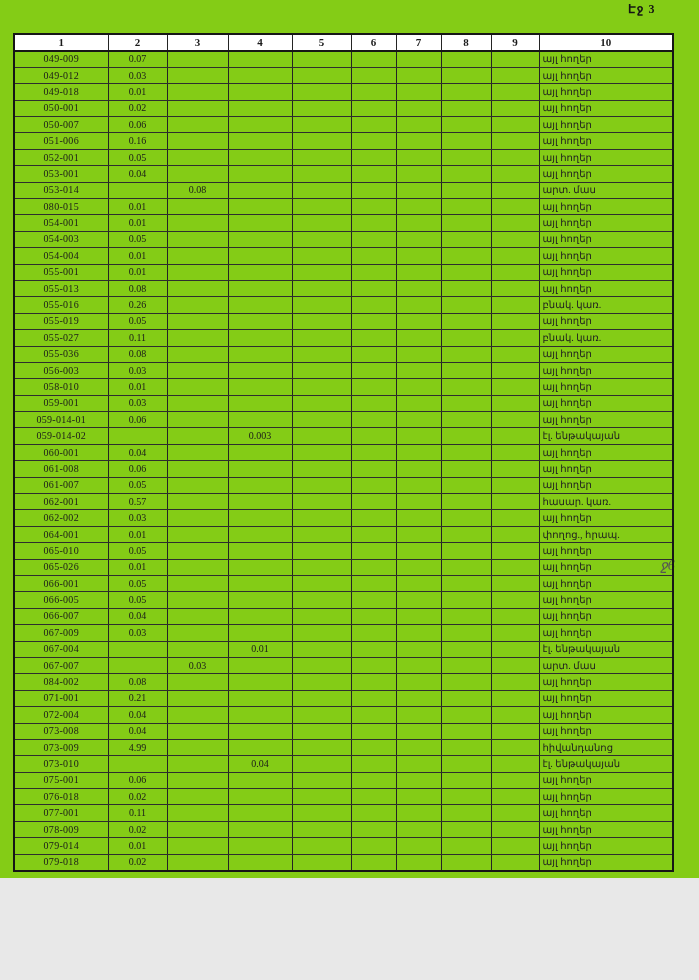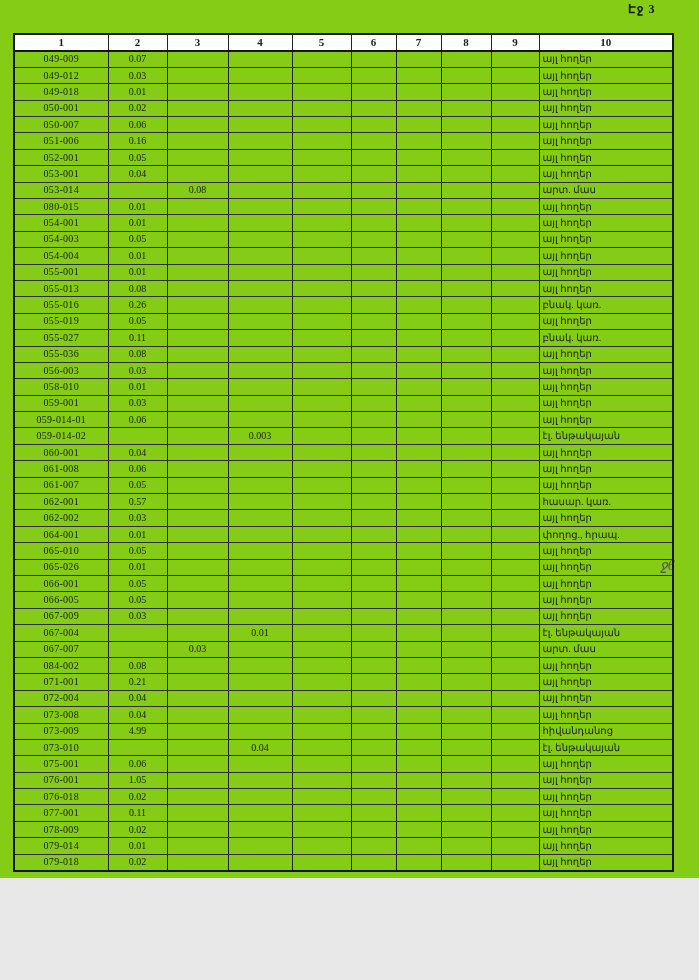--- a/index.html
+++ b/index.html
@@ -489,20 +489,32 @@
           <td class="c-num"></td>
           <td class="c-num"></td>
           <td class="c-num"></td>
           <td class="c-num"></td>
           <td class="c-num"></td>
           <td class="c-num"></td>
           <td class="c-num"></td>
           <td class="c-use">այլ հողեր</td>
         </tr>
         <tr>
+          <td class="c-code">066-007</td>
+          <td class="c-num">0.04</td>
+          <td class="c-num"></td>
+          <td class="c-num"></td>
+          <td class="c-num"></td>
+          <td class="c-num"></td>
+          <td class="c-num"></td>
+          <td class="c-num"></td>
+          <td class="c-num"></td>
+          <td class="c-use">այլ հողեր</td>
+        </tr>
+        <tr>
           <td class="c-code">067-009</td>
           <td class="c-num">0.03</td>
           <td class="c-num"></td>
           <td class="c-num"></td>
           <td class="c-num"></td>
           <td class="c-num"></td>
           <td class="c-num"></td>
           <td class="c-num"></td>
           <td class="c-num"></td>
           <td class="c-use">այլ հողեր</td>
@@ -599,32 +611,20 @@
           <td class="c-num"></td>
           <td class="c-num"></td>
           <td class="c-num"></td>
           <td class="c-num"></td>
           <td class="c-num"></td>
           <td class="c-use">էլ. ենթակայան</td>
         </tr>
         <tr>
           <td class="c-code">075-001</td>
           <td class="c-num">0.06</td>
-          <td class="c-num"></td>
-          <td class="c-num"></td>
-          <td class="c-num"></td>
-          <td class="c-num"></td>
-          <td class="c-num"></td>
-          <td class="c-num"></td>
-          <td class="c-num"></td>
-          <td class="c-use">այլ հողեր</td>
-        </tr>
-        <tr>
-          <td class="c-code">076-001</td>
-          <td class="c-num">1.05</td>
           <td class="c-num"></td>
           <td class="c-num"></td>
           <td class="c-num"></td>
           <td class="c-num"></td>
           <td class="c-num"></td>
           <td class="c-num"></td>
           <td class="c-num"></td>
           <td class="c-use">այլ հողեր</td>
         </tr>
         <tr>

